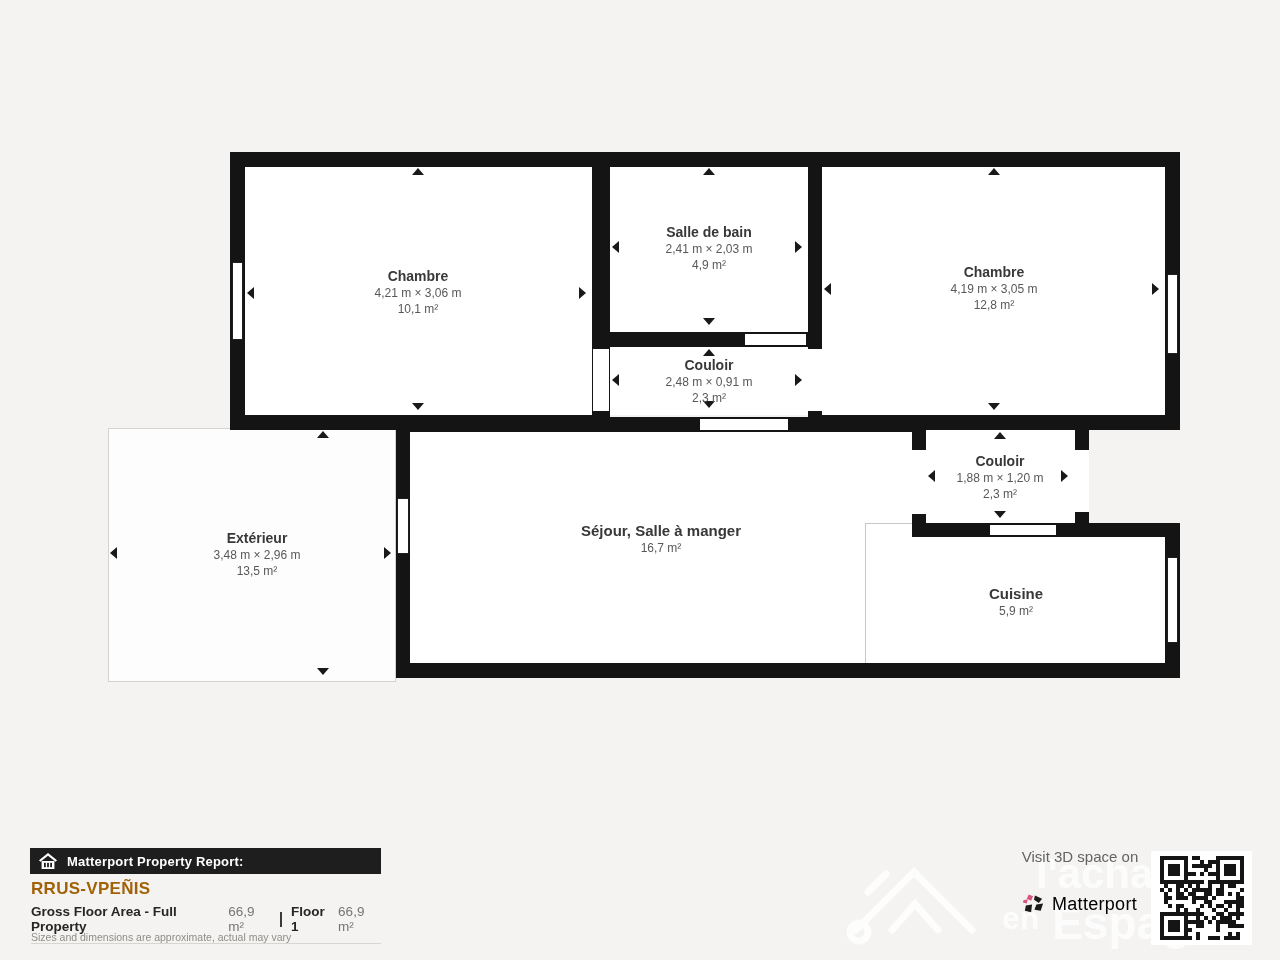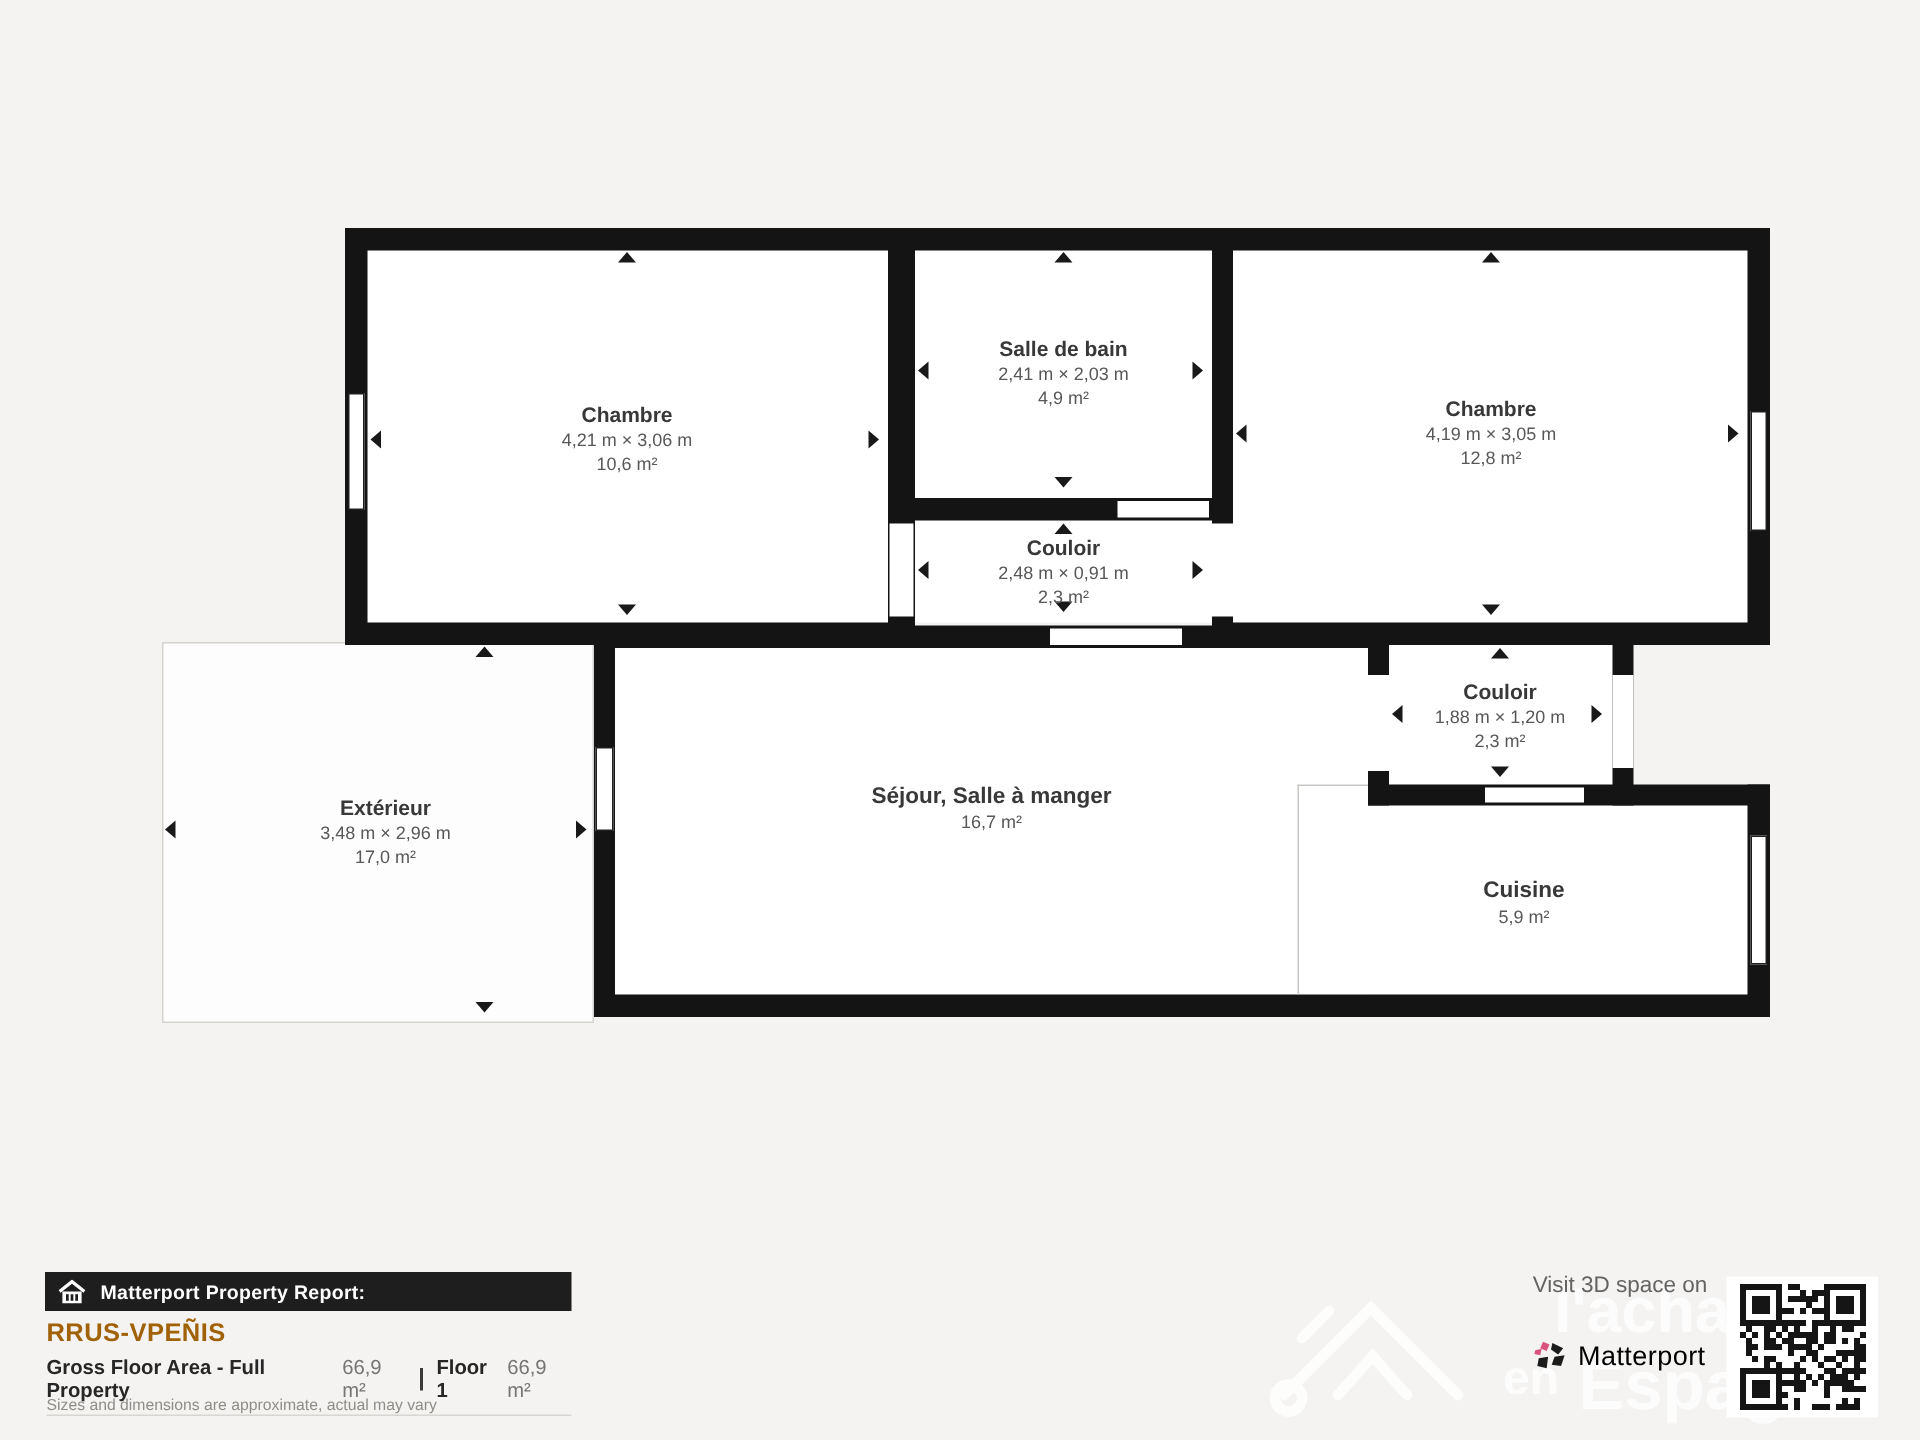--- a/index.html
+++ b/index.html
@@ -120,21 +120,21 @@
   <div class="arw a-right" style="left:1061px;top:470px;"></div>
 
   <div class="arw a-up" style="left:317px;top:431px;"></div>
   <div class="arw a-down" style="left:317px;top:668px;"></div>
   <div class="arw a-left" style="left:110px;top:547px;"></div>
   <div class="arw a-right" style="left:384px;top:547px;"></div>
 
   <div class="rl" style="left:418px;top:292px;">
     <div class="nm">Chambre</div>
     <div class="dm">4,21 m × 3,06 m</div>
-    <div class="ar">10,6 m²</div>
+    <div class="ar">10,1 m²</div>
   </div>
   <div class="rl" style="left:709px;top:248px;">
     <div class="nm">Salle de bain</div>
     <div class="dm">2,41 m × 2,03 m</div>
     <div class="ar">4,9 m²</div>
   </div>
   <div class="rl" style="left:709px;top:381px;">
     <div class="nm">Couloir</div>
     <div class="dm">2,48 m × 0,91 m</div>
     <div class="ar">2,3 m²</div>
@@ -145,21 +145,21 @@
     <div class="ar">12,8 m²</div>
   </div>
   <div class="rl" style="left:1000px;top:477px;">
     <div class="nm">Couloir</div>
     <div class="dm">1,88 m × 1,20 m</div>
     <div class="ar">2,3 m²</div>
   </div>
   <div class="rl" style="left:257px;top:554px;">
     <div class="nm">Extérieur</div>
     <div class="dm">3,48 m × 2,96 m</div>
-    <div class="ar">17,0 m²</div>
+    <div class="ar">13,5 m²</div>
   </div>
   <div class="rl big" style="left:661px;top:539px;">
     <div class="nm">Séjour, Salle à manger</div>
 
     <div class="ar">16,7 m²</div>
   </div>
   <div class="rl big" style="left:1016px;top:602px;">
     <div class="nm">Cuisine</div>
 
     <div class="ar">5,9 m²</div>

